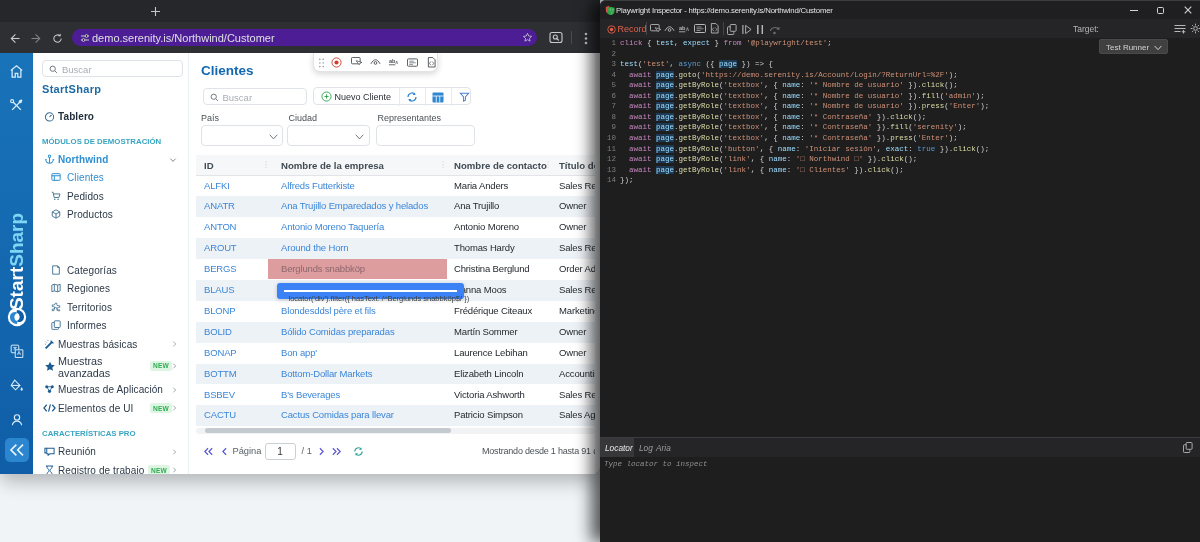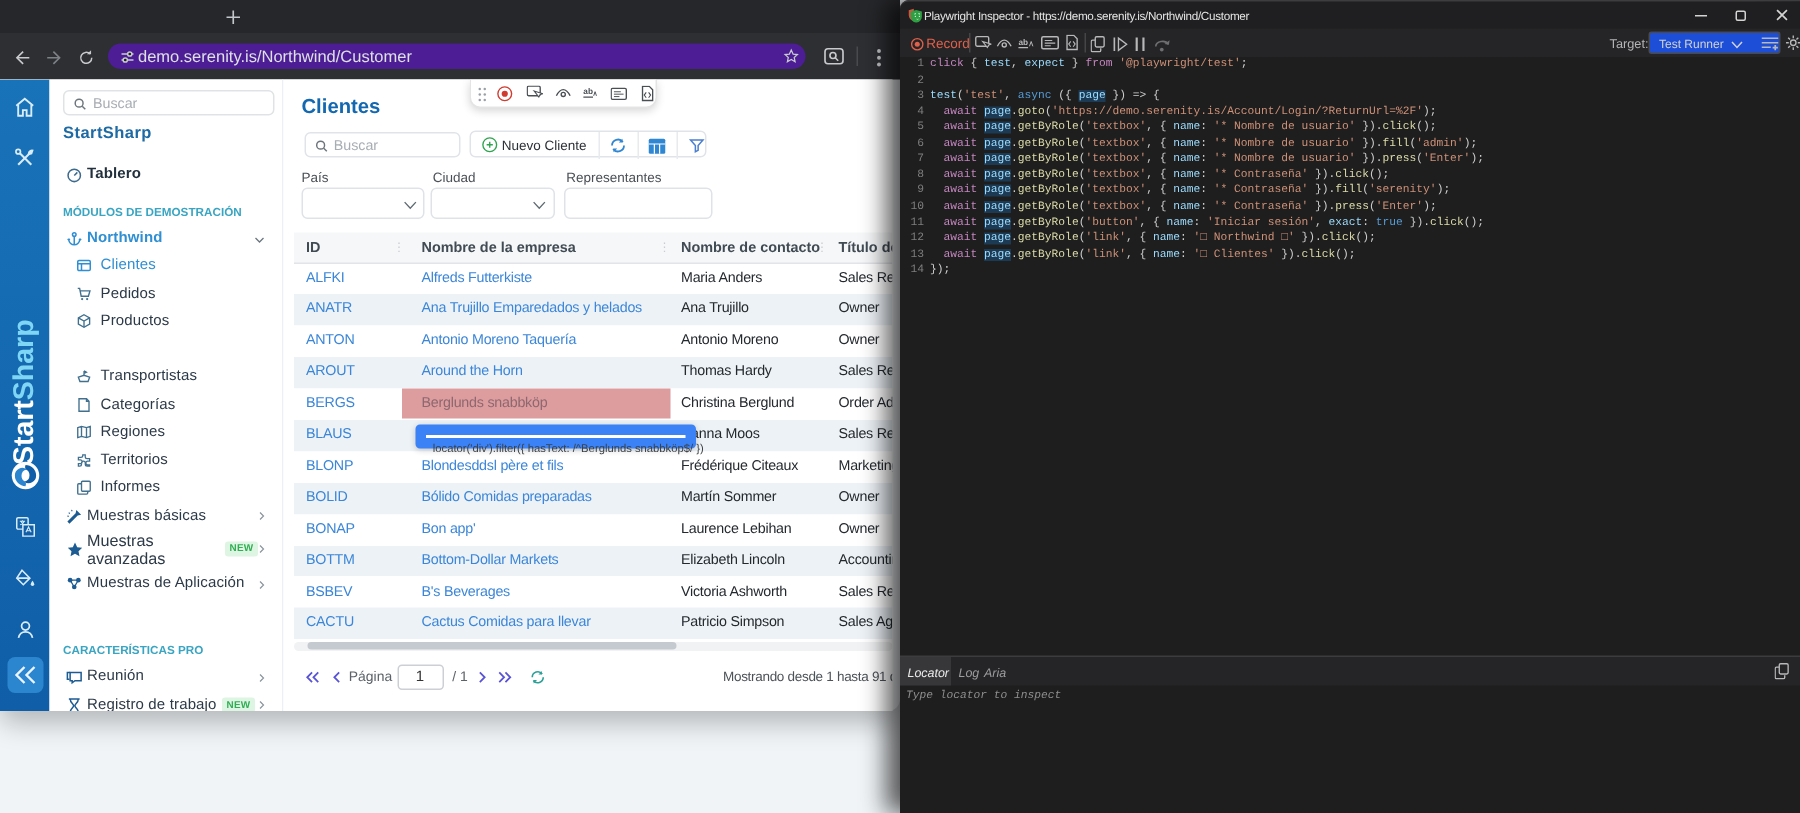--- a/index.html
+++ b/index.html
@@ -173,27 +173,20 @@
           </svg>
         <span class="tx" style="left:34px">Pedidos</span>
       </div>
       <div class="navitem" style="top:152px">
         <svg class="abs" style="left:18px;top:4px" width="10" height="10" viewBox="0 0 24 24">
             <path d="M12 2l9 5v10l-9 5-9-5V7z" fill="none" stroke="#41708f" stroke-width="2.2"></path>
             <path d="M3 7l9 5 9-5M12 12v10" fill="none" stroke="#41708f" stroke-width="2.2"></path>
           </svg>
         <span class="tx" style="left:34px">Productos</span>
       </div>
-      <div class="navitem" style="top:189px">
-        <svg class="abs" style="left:18px;top:4px" width="10" height="10" viewBox="0 0 24 24">
-            <path d="M3 13l9-3 9 3-2.5 7h-13z" fill="none" stroke="#41708f" stroke-width="2.2"></path>
-            <path d="M12 10V3M12 3l4 2-4 2" fill="none" stroke="#41708f" stroke-width="2"></path>
-          </svg>
-        <span class="tx" style="left:34px">Transportistas</span>
-      </div>
       <div class="navitem" style="top:207.5px">
         <svg class="abs" style="left:18px;top:4px" width="10" height="10" viewBox="0 0 24 24">
             <path d="M4 2h12l4 4v16H4z" fill="none" stroke="#41708f" stroke-width="2.2"></path>
             <path d="M16 2v4h4" fill="none" stroke="#41708f" stroke-width="2.2"></path>
           </svg>
         <span class="tx" style="left:34px">Categorías</span>
       </div>
       <div class="navitem" style="top:244.5px">
         <svg class="abs" style="left:18px;top:4px" width="10" height="10" viewBox="0 0 24 24">
             <path d="M10 3h4v3a3 3 0 0 0 3 3h4v4h-3a3 3 0 0 0 0 6h3v2h-4a3 3 0 0 1-3-3v-2a3 3 0 0 0-6 0v2a3 3 0 0 1-3 3H3v-4h3a3 3 0 0 0 0-6H3V7h4a3 3 0 0 0 3-3z" fill="none" stroke="#41708f" stroke-width="2"></path>
@@ -234,20 +227,30 @@
           </svg>
       </div>
       <div class="navitem" style="top:327px">
         <svg class="abs" style="left:11px;top:4px" width="11" height="11" viewBox="0 0 24 24">
             <circle cx="6" cy="6" r="3.4" fill="#1d5c92"></circle>
             <circle cx="18" cy="6" r="3.4" fill="#1d5c92"></circle>
             <circle cx="12" cy="16" r="3.4" fill="#1d5c92"></circle>
             <path d="M6 6h12M6 6l6 10M18 6l-6 10" stroke="#1d5c92" stroke-width="1.8"></path>
           </svg>
         <span class="tx" style="left:25px">Muestras de Aplicación</span>
+        <svg class="ch" style="position:absolute;left:138px;top:5.5px;transform:none" width="7" height="8" viewBox="0 0 24 24">
+            <path d="M8 4l8 8-8 8" fill="none" stroke="#8b959d" stroke-width="2.8"></path>
+          </svg>
+      </div>
+      <div class="navitem" style="top:345.5px">
+        <svg class="abs" style="left:10px;top:4.5px" width="13" height="10" viewBox="0 0 28 20">
+            <path d="M8 3L2 10l6 7M20 3l6 7-6 7M16 2l-4 16" fill="none" stroke="#1d5c92" stroke-width="2.6"></path>
+          </svg>
+        <span class="tx" style="left:25px">Elementos de UI</span>
+        <span class="newb" style="left:117px;top:4.5px">NEW</span>
         <svg class="ch" style="position:absolute;left:138px;top:5.5px;transform:none" width="7" height="8" viewBox="0 0 24 24">
             <path d="M8 4l8 8-8 8" fill="none" stroke="#8b959d" stroke-width="2.8"></path>
           </svg>
       </div>
       <div class="sechdr" style="left:9px;top:376px">CARACTERÍSTICAS PRO</div>
       <div class="navitem" style="top:389px">
         <svg class="abs" style="left:11px;top:4px" width="11" height="11" viewBox="0 0 24 24">
             <path d="M6 5h16v12h-9l-4 3v-3H6z" fill="none" stroke="#1d5c92" stroke-width="2.2"></path>
             <path d="M6 5H2v10h3" fill="none" stroke="#1d5c92" stroke-width="2.2"></path>
           </svg>
@@ -518,21 +521,21 @@
       </svg>
     <svg class="abs" style="left:156px;top:4.5px" width="9" height="11" viewBox="0 0 20 24">
         <path d="M4 2v20M14 2v20" stroke="#b8b8ba" stroke-width="3.2"></path>
       </svg>
     <svg class="abs" style="left:169px;top:4.5px" width="12" height="11" viewBox="0 0 24 22">
         <path d="M3 14a9 7 0 0 1 17-3" fill="none" stroke="#6f6f71" stroke-width="2.2"></path>
         <path d="M21.5 5.5l-1 6-6-1z" fill="#6f6f71"></path>
         <circle cx="11" cy="18" r="2.5" fill="#6f6f71"></circle>
       </svg>
     <span class="abs" style="left:473px;top:5px;font-size:8.5px;color:#b5b5b7">Target:</span>
-    <div class="abs" style="left:499px;top:2px;width:88px;height:15px;background:#1d4ed8;border:1px solid #4a4a4c;border-radius:2px">
+    <div class="abs" style="left:499px;top:20px;width:69px;height:15px;background:#404040;border:1px solid #4a4a4c;border-radius:2px">
       <span class="abs" style="left:6px;top:2.5px;font-size:8px;color:#d2d2d4">Test Runner</span>
       <svg class="abs" style="left:54px;top:5px" width="8" height="6" viewBox="0 0 24 16">
           <path d="M2 2l10 11L22 2" fill="none" stroke="#d2d2d4" stroke-width="3"></path>
         </svg>
     </div>
     <svg class="abs" style="left:574px;top:5px" width="12" height="10" viewBox="0 0 24 20">
         <path d="M1 3h22M1 9h22M1 15h12" stroke="#b8b8ba" stroke-width="2.2"></path>
         <path d="M19 12v7M15.5 15.5h7" stroke="#b8b8ba" stroke-width="2.2"></path>
       </svg>
     <svg class="abs" style="left:589.5px;top:4px" width="11" height="11" viewBox="0 0 24 24">

